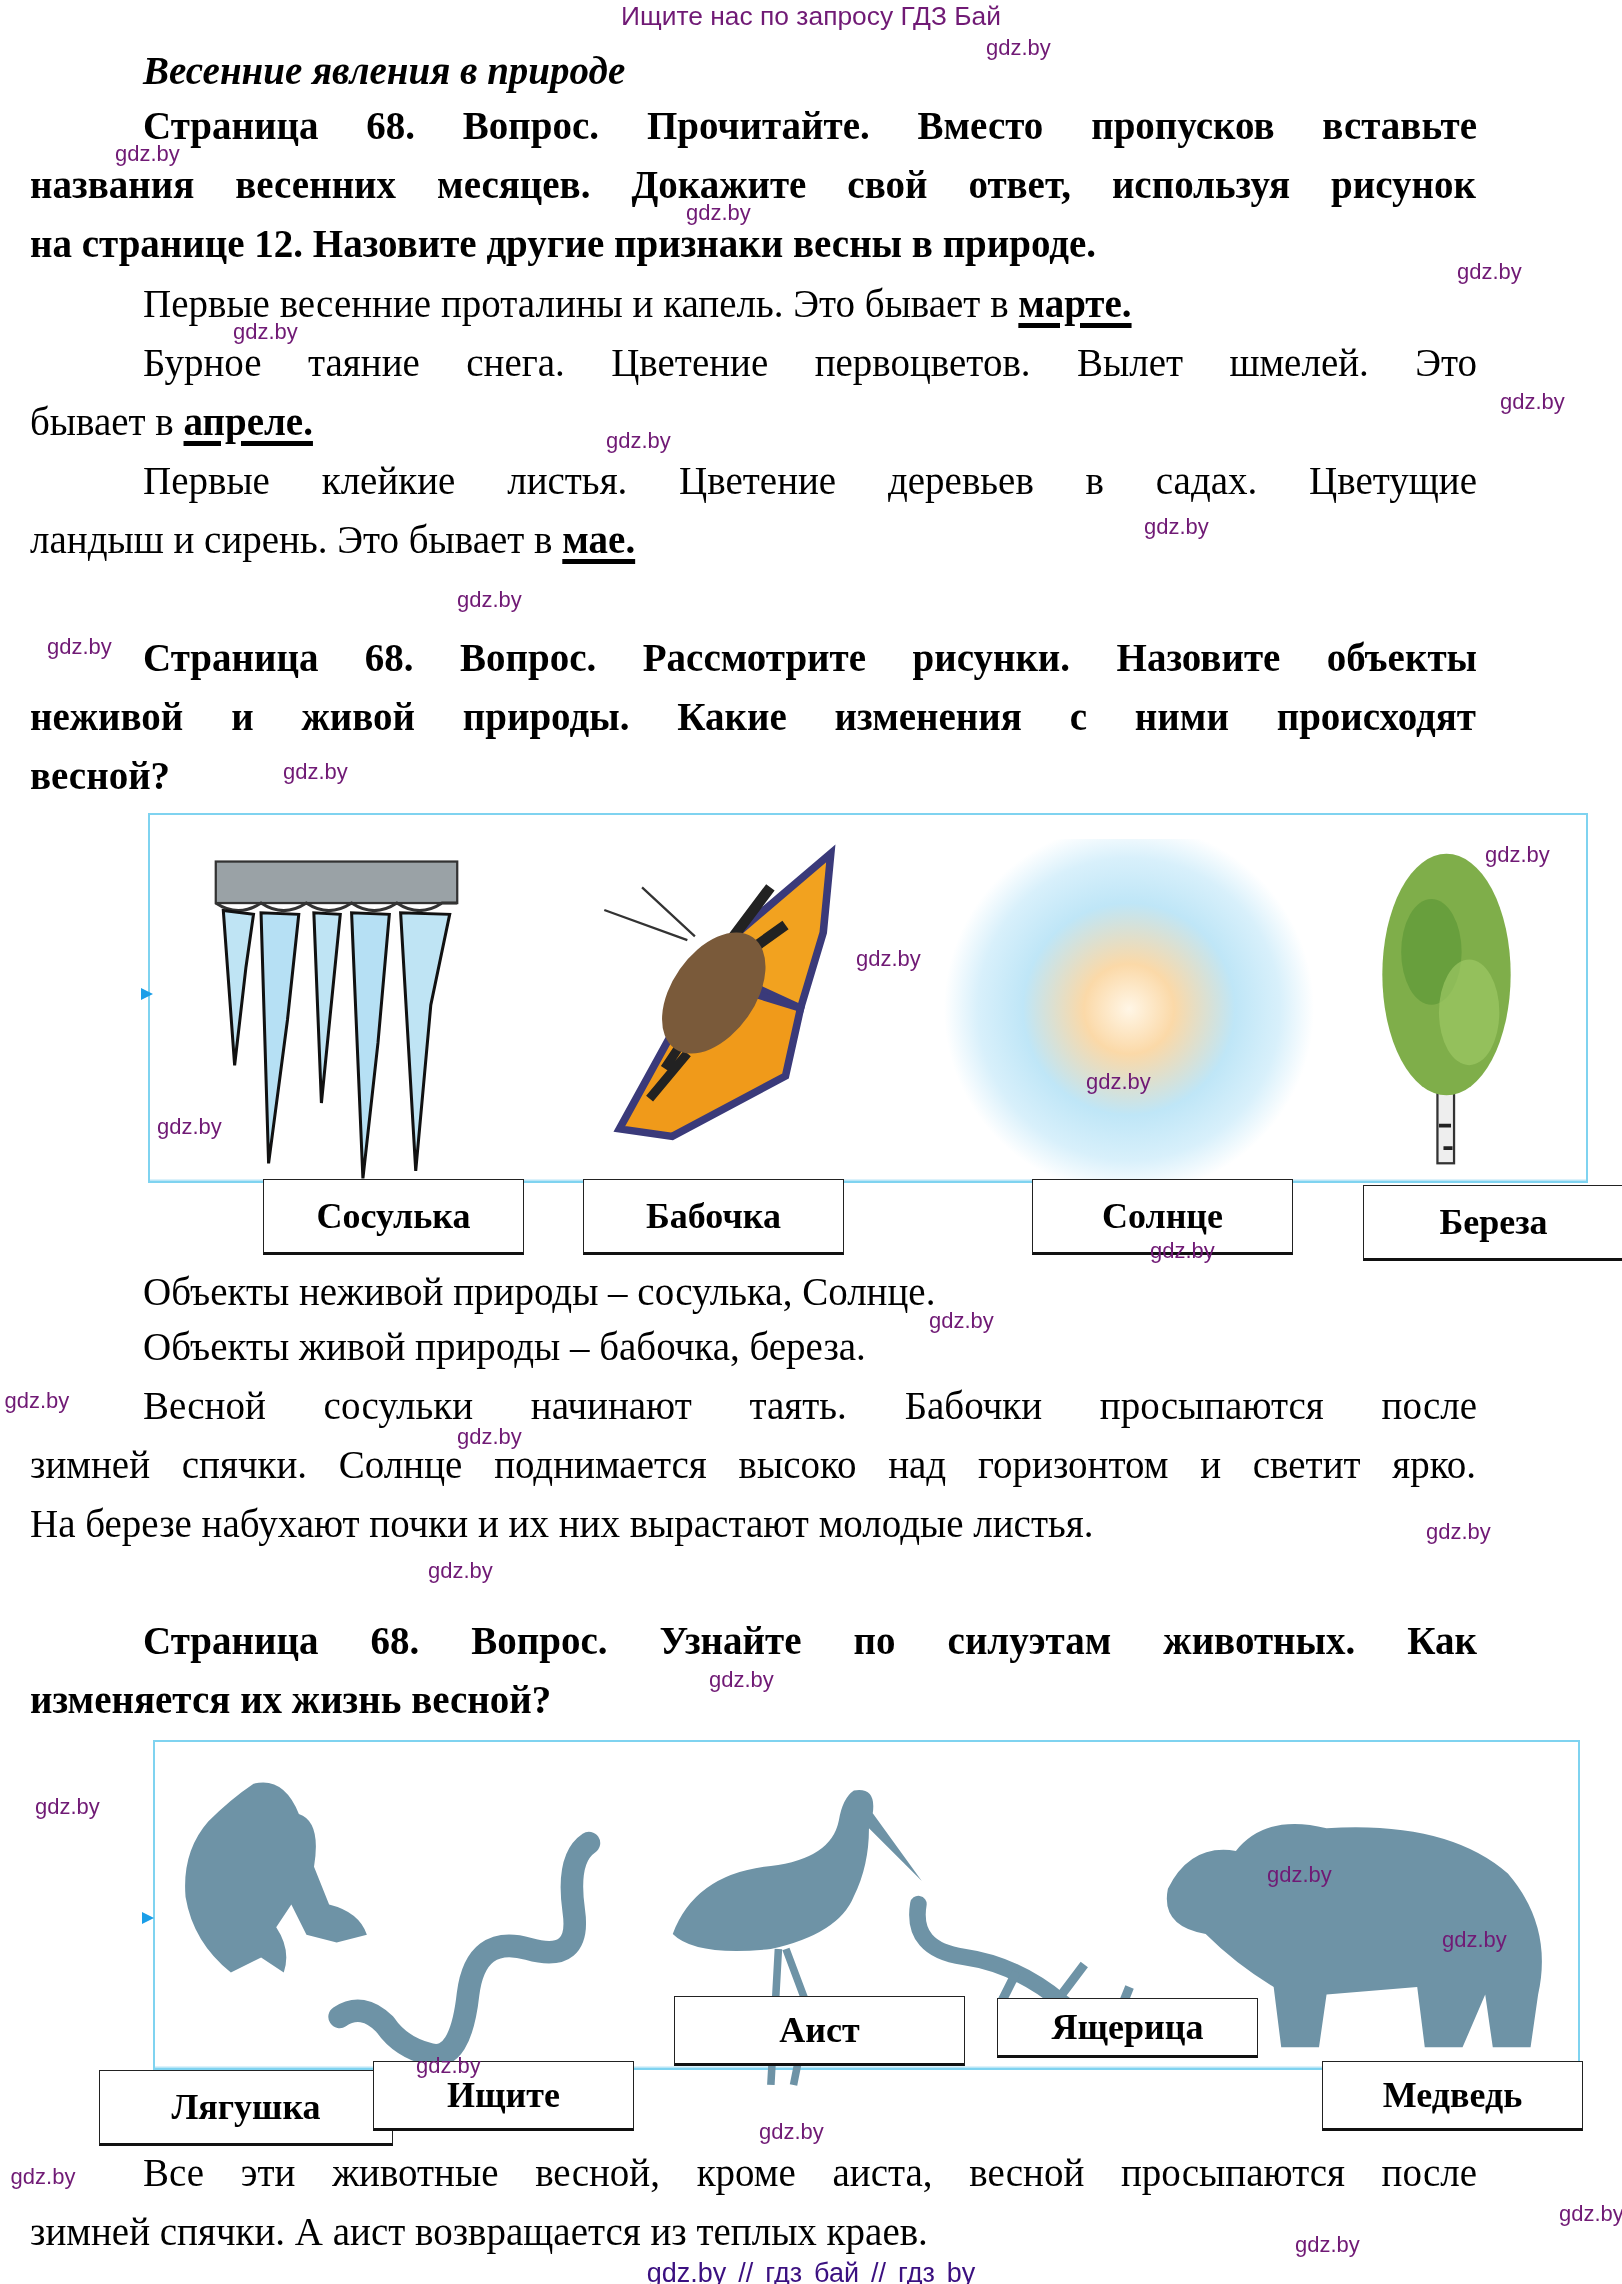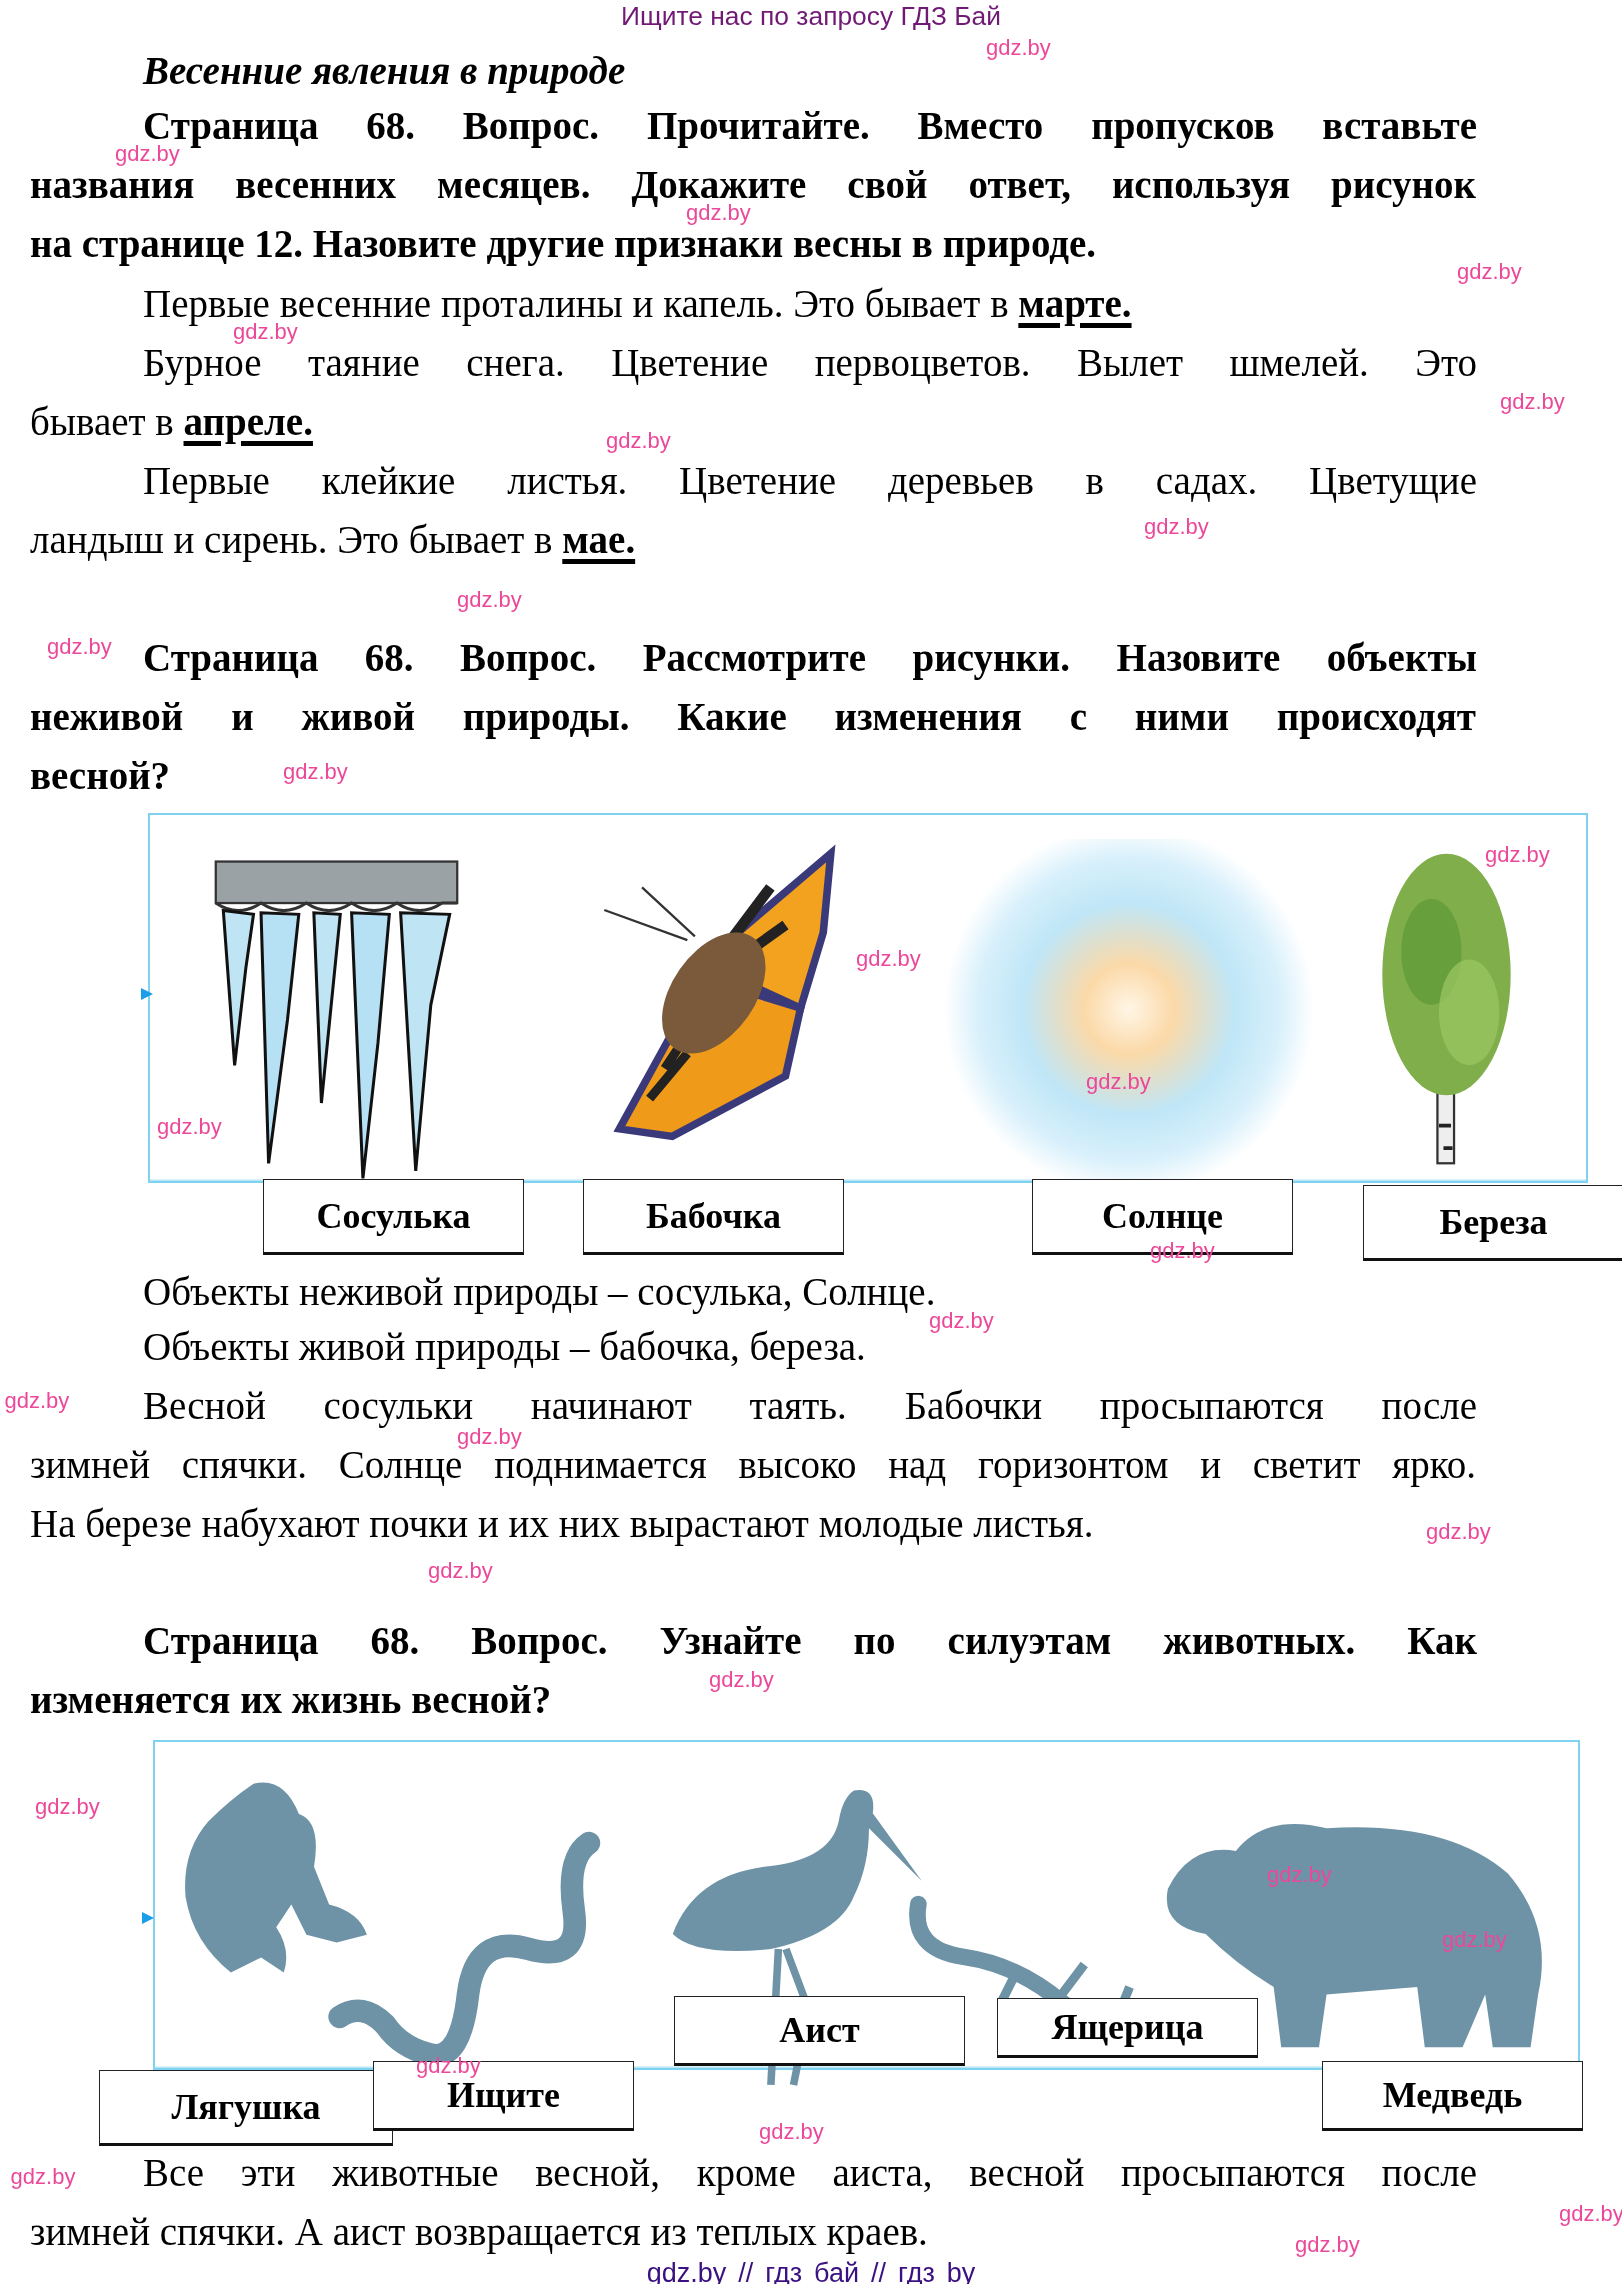--- a/index.html
+++ b/index.html
@@ -3,21 +3,21 @@
 <meta charset="utf-8">
 <style>
   html, body { margin: 0; padding: 0; background: #ffffff; }
   body { width: 1622px; height: 2284px; position: relative; overflow: hidden;
          font-family: "Liberation Serif", "DejaVu Serif", serif; color: #000; }
   .abs { position: absolute; }
   .banner { left: 0; width: 1622px; top: 0; text-align: center; font-family: "Liberation Sans", "DejaVu Sans", sans-serif;
             font-size: 26.4px; color: #701a75; line-height: 32px; }
   .footer { left: 0; width: 1622px; top: 2258px; text-align: center; font-family: "Liberation Sans", "DejaVu Sans", sans-serif;
             font-size: 27px; color: #3b1080; line-height: 30px; word-spacing: 4.5px; }
-  .wm { font-family: "Liberation Sans", "DejaVu Sans", sans-serif; font-size: 22px; color: #ec4899; line-height: 23px; white-space: nowrap; }
+  .wm { font-family: "Liberation Sans", "DejaVu Sans", sans-serif; font-size: 22px; color: #701a75; line-height: 23px; white-space: nowrap; }
   .line { left: 30px; width: 1446px; font-size: 39px; line-height: 45px; white-space: nowrap; }
   .just { text-align: justify; text-align-last: justify; }
   .ind { left: 143px; width: 1334px; }
   .b { font-weight: bold; }
   .u { font-weight: bold; text-decoration: underline; text-decoration-thickness: 4.5px; text-underline-offset: 6px; }
   .frame { border: 2.3px solid #7fd3f0; box-shadow: 0 -1.5px 0 #b9e6f7 inset; background: #fff; }
   .arrow { width: 0; height: 0; border-top: 6.8px solid transparent; border-bottom: 6.8px solid transparent; border-left: 12px solid #1a9ee8; }
   .lbl { border: 1.5px solid #222; border-bottom: 3.8px solid #111; background: #fff; display: flex; align-items: center; justify-content: center;
          font-weight: bold; font-size: 36px; box-sizing: border-box; margin-left: 48px; }
   .sil { fill: #6e93a6; }

